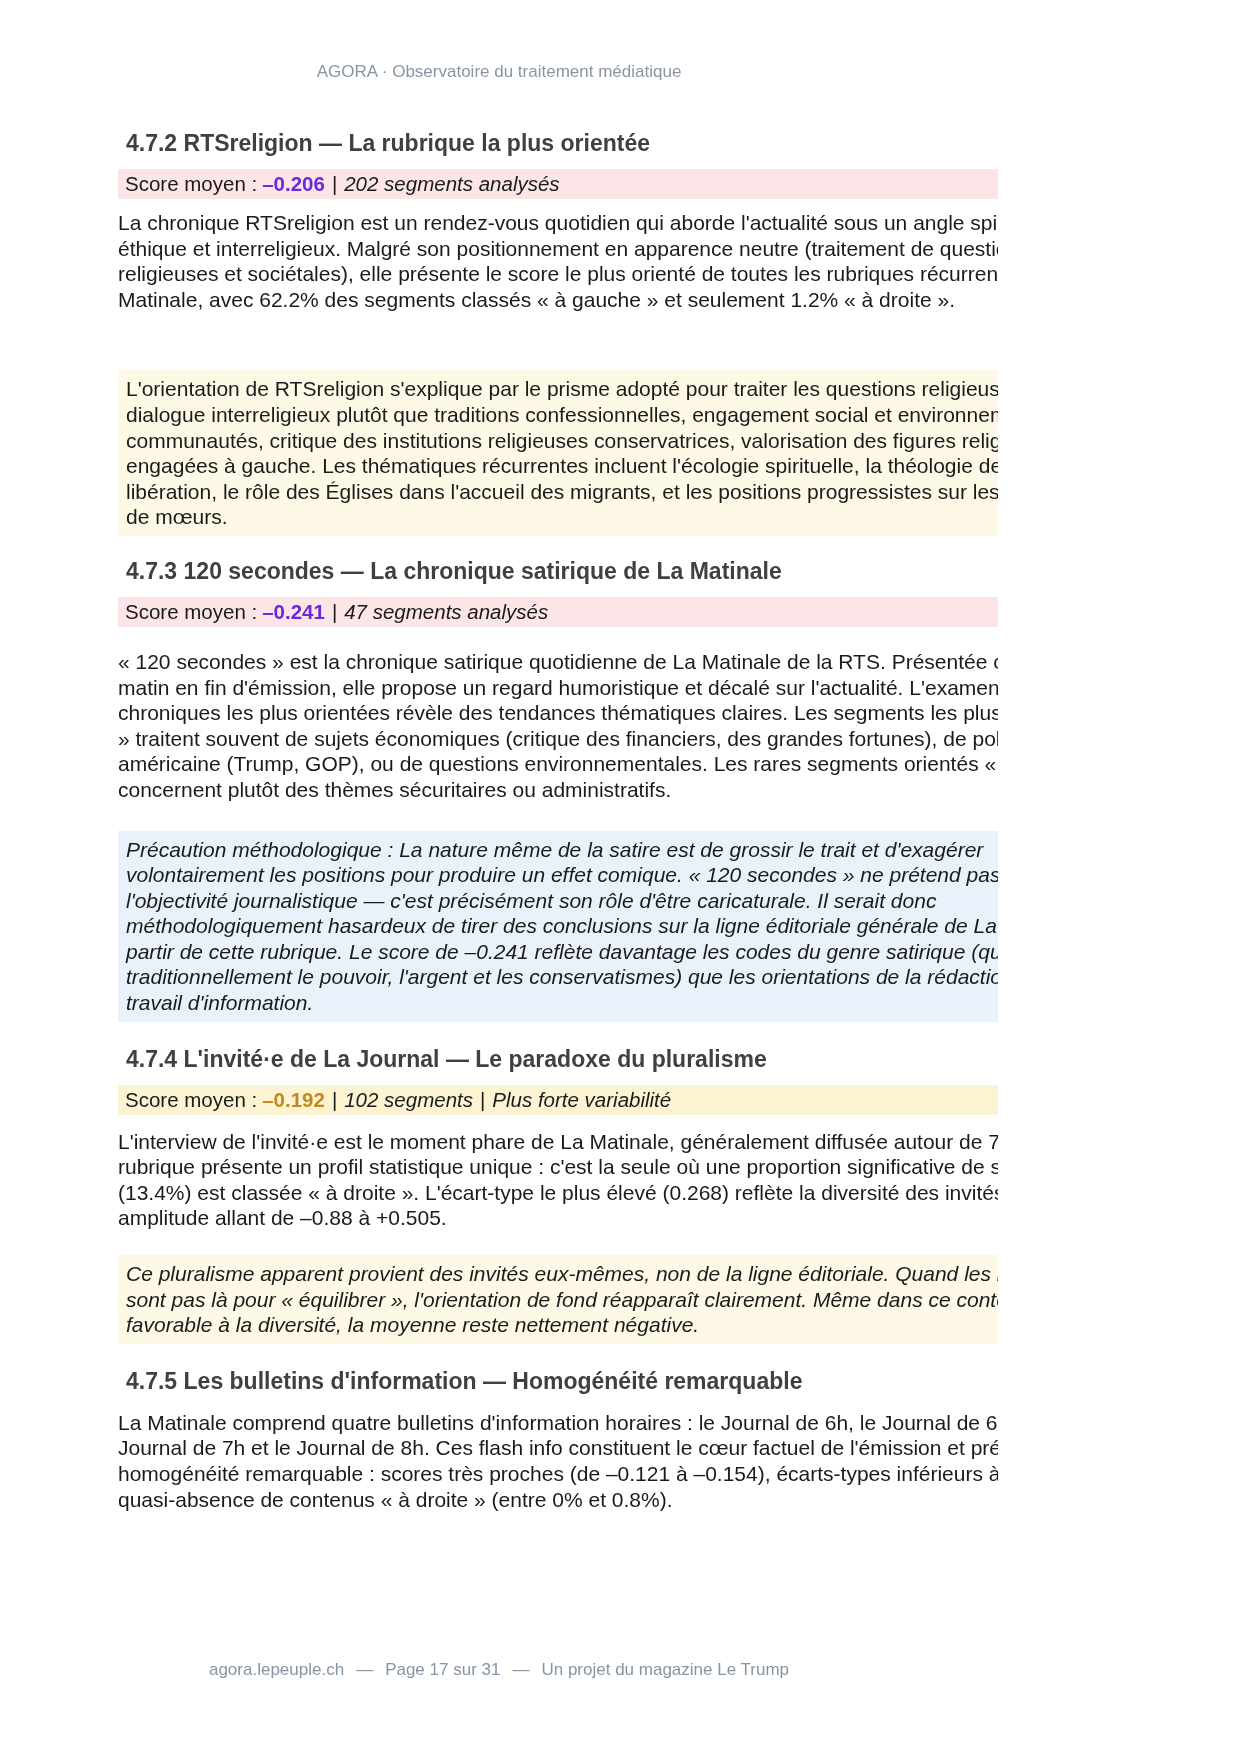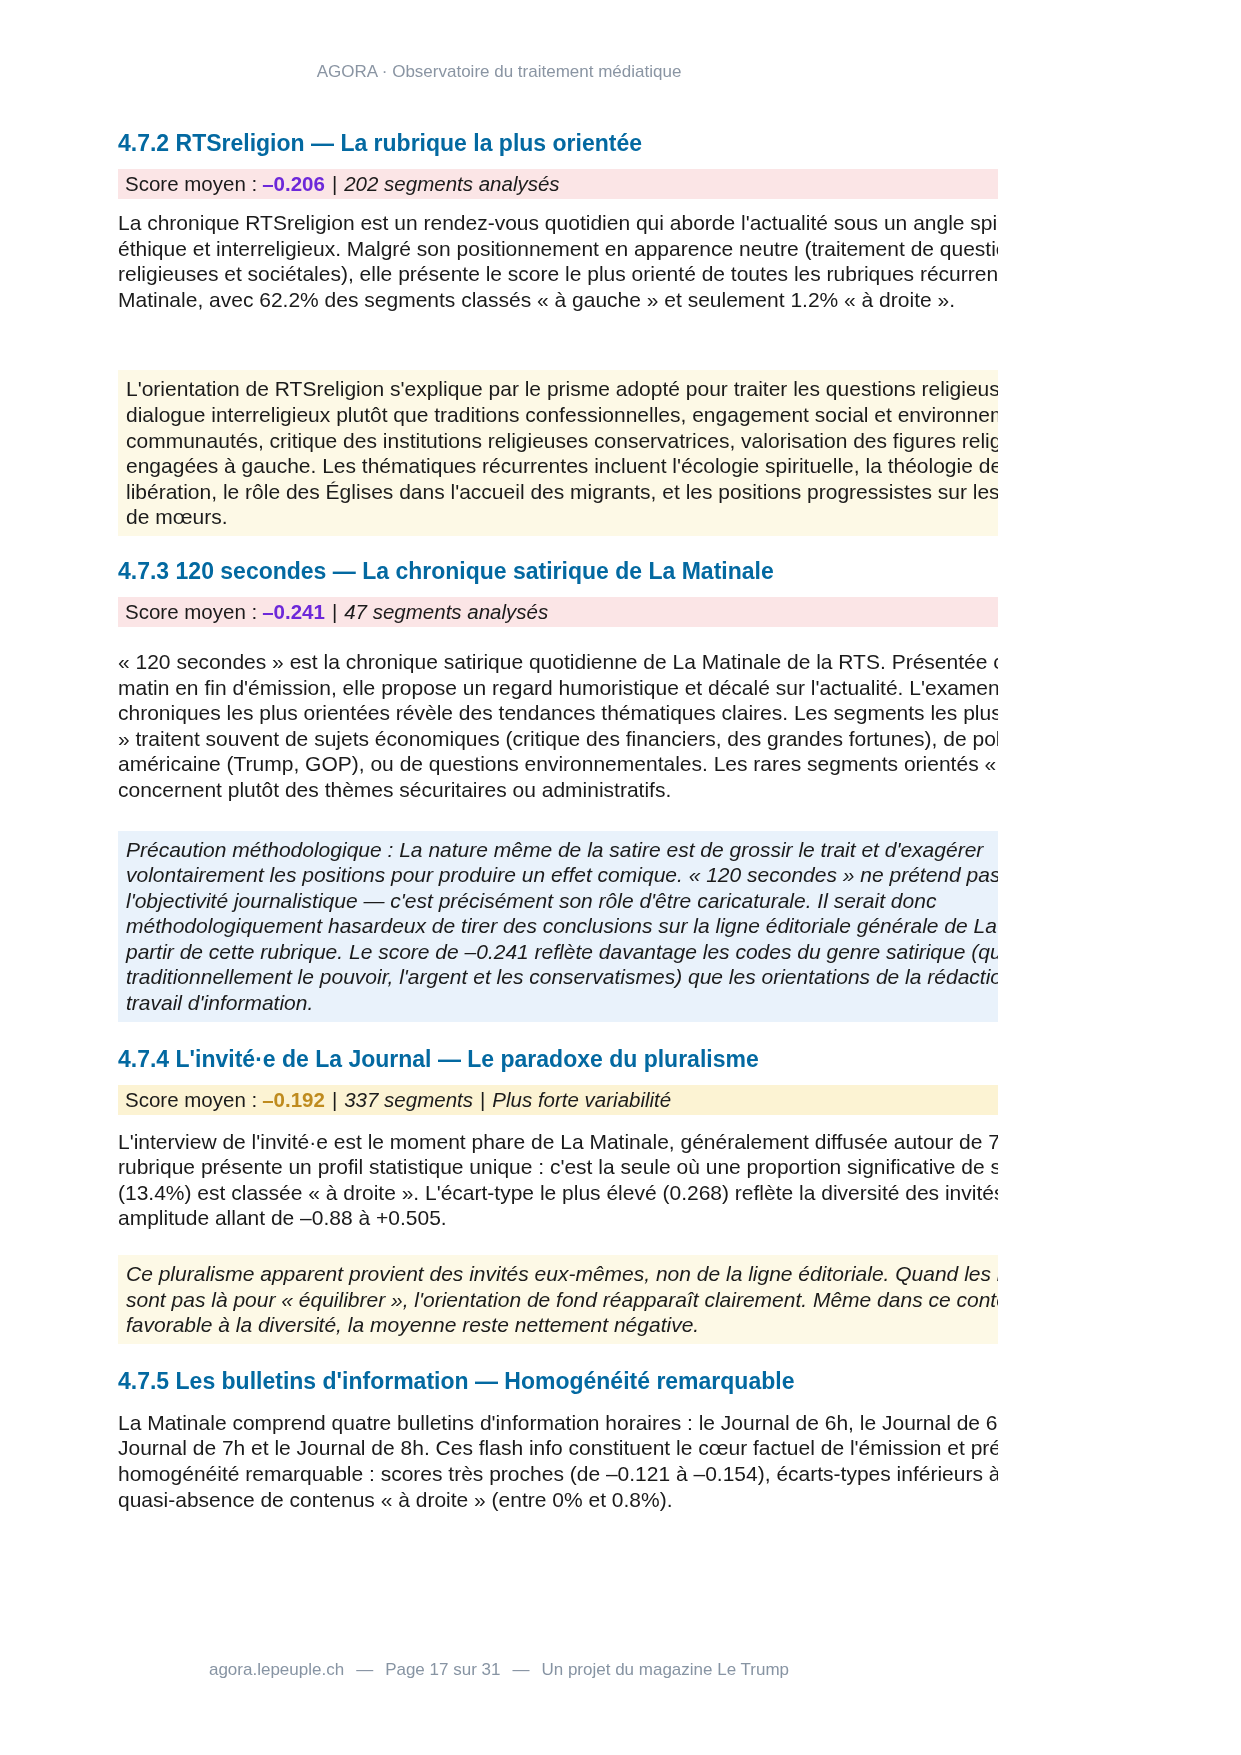--- a/index.html
+++ b/index.html
@@ -16,25 +16,25 @@
     padding-top:62px;
     text-align:center;
     font-size:17px;
     color:#8a95a3;
   }
   .content{
     width:995px;
     margin-left:118px;
   }
   h2{
-    margin:0;
+    margin:8px;
     font-size:23px;
     line-height:30px;
     font-weight:700;
-    color:#0369a1;
+    color:#404040;
   }
   .h-first{margin-top:46px;}
   .h2-2{margin-top:20px;}
   .h2-3{margin-top:22px;}
   .h2-4{margin-top:22px;}
   .scorebar{
     margin-top:11px;
     padding:3px 7px;
     font-size:20.5px;
     line-height:24px;
@@ -107,21 +107,21 @@
       <div class="scorebar bar-pink">
         <span class="lbl">Score moyen :</span><span class="val val-red">–0.241</span><span class="pipe">|</span><span class="det">47 segments analysés</span>
       </div>
       <p class="body p2">« 120 secondes » est la chronique satirique quotidienne de La Matinale de la RTS. Présentée chaque matin en fin d'émission, elle propose un regard humoristique et décalé sur l'actualité. L'examen des chroniques les plus orientées révèle des tendances thématiques claires. Les segments les plus « à gauche » traitent souvent de sujets économiques (critique des financiers, des grandes fortunes), de politique américaine (Trump, GOP), ou de questions environnementales. Les rares segments orientés « à droite » concernent plutôt des thèmes sécuritaires ou administratifs.</p>
       <div class="note note-blue note-italic note-2">Précaution méthodologique : La nature même de la satire est de grossir le trait et d'exagérer volontairement les positions pour produire un effet comique. « 120 secondes » ne prétend pas à l'objectivité journalistique — c'est précisément son rôle d'être caricaturale. Il serait donc méthodologiquement hasardeux de tirer des conclusions sur la ligne éditoriale générale de La Matinale à partir de cette rubrique. Le score de –0.241 reflète davantage les codes du genre satirique (qui cible traditionnellement le pouvoir, l'argent et les conservatismes) que les orientations de la rédaction dans son travail d'information.</div>
     </section>
 
     <section>
       <h2 class="h2-3">4.7.4 L'invité·e de La Journal — Le paradoxe du pluralisme</h2>
       <div class="scorebar bar-yellow">
-        <span class="lbl">Score moyen :</span><span class="val val-amber">–0.192</span><span class="pipe">|</span><span class="det">337 segments</span><span class="pipe">|</span><span class="det">Plus forte variabilité</span>
+        <span class="lbl">Score moyen :</span><span class="val val-amber">–0.192</span><span class="pipe">|</span><span class="det">102 segments</span><span class="pipe">|</span><span class="det">Plus forte variabilité</span>
       </div>
       <p class="body p3">L'interview de l'invité·e est le moment phare de La Matinale, généralement diffusée autour de 7h30. Cette rubrique présente un profil statistique unique : c'est la seule où une proportion significative de segments (13.4%) est classée « à droite ». L'écart-type le plus élevé (0.268) reflète la diversité des invités, avec une amplitude allant de –0.88 à +0.505.</p>
       <div class="note note-cream note-italic note-3">Ce pluralisme apparent provient des invités eux-mêmes, non de la ligne éditoriale. Quand les invités ne sont pas là pour « équilibrer », l'orientation de fond réapparaît clairement. Même dans ce contexte favorable à la diversité, la moyenne reste nettement négative.</div>
     </section>
 
     <section>
       <h2 class="h2-4">4.7.5 Les bulletins d'information — Homogénéité remarquable</h2>
       <p class="body p4">La Matinale comprend quatre bulletins d'information horaires : le Journal de 6h, le Journal de 6h30, le Journal de 7h et le Journal de 8h. Ces flash info constituent le cœur factuel de l'émission et présentent une homogénéité remarquable : scores très proches (de –0.121 à –0.154), écarts-types inférieurs à 0.10, et quasi-absence de contenus « à droite » (entre 0% et 0.8%).</p>
     </section>
 

